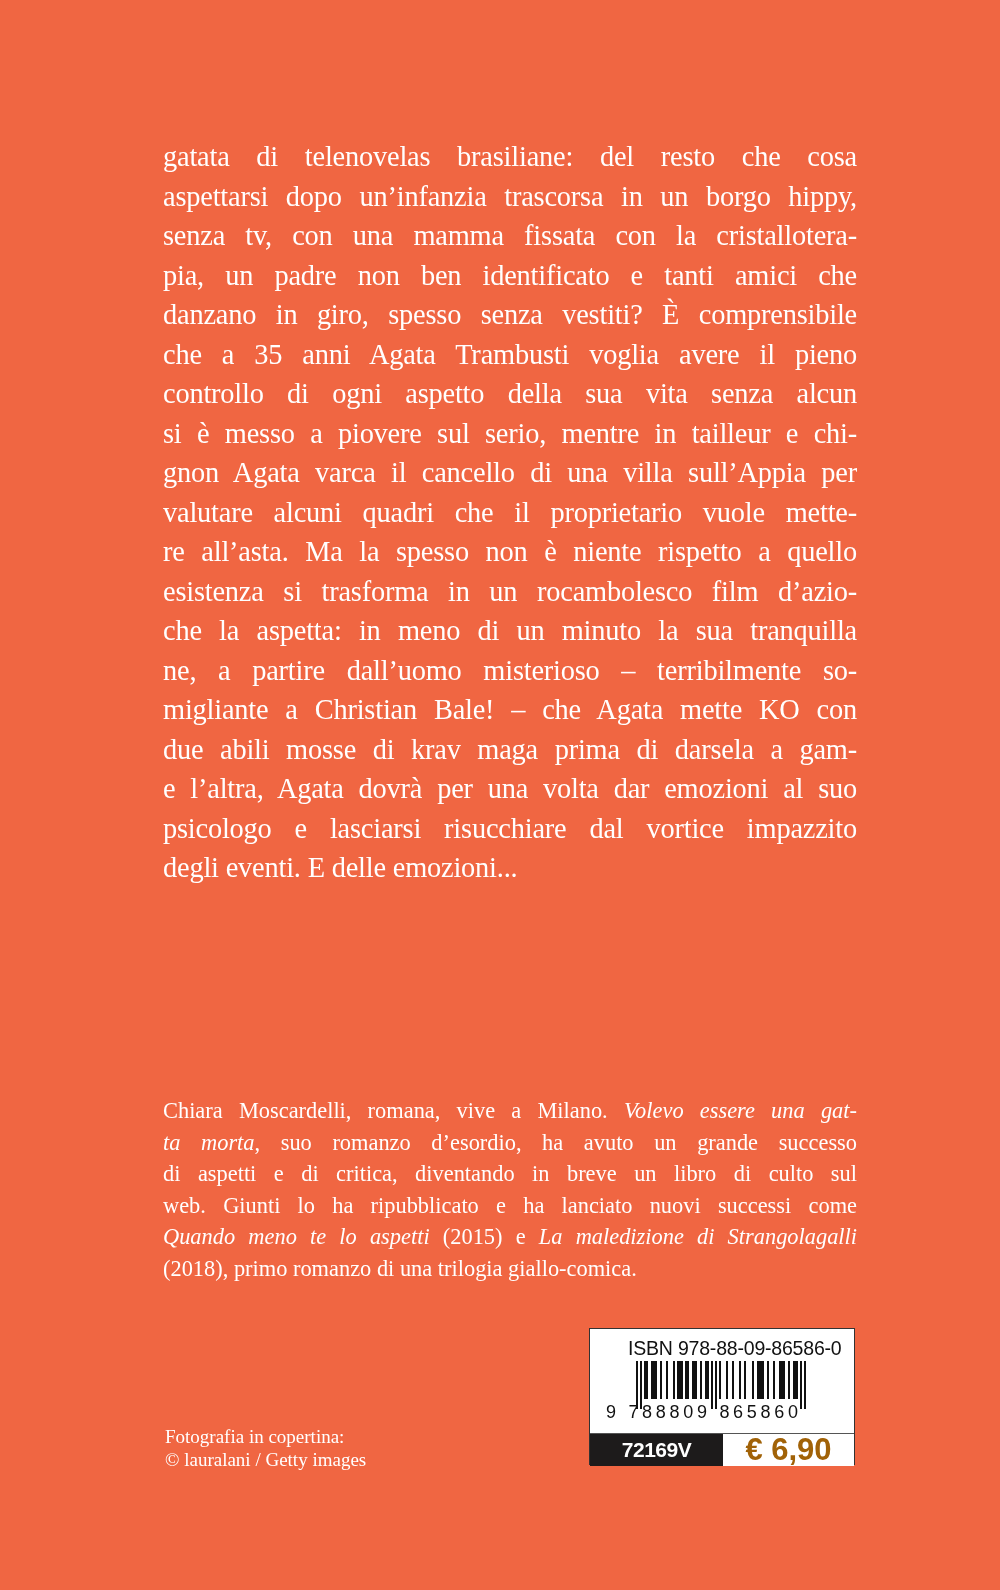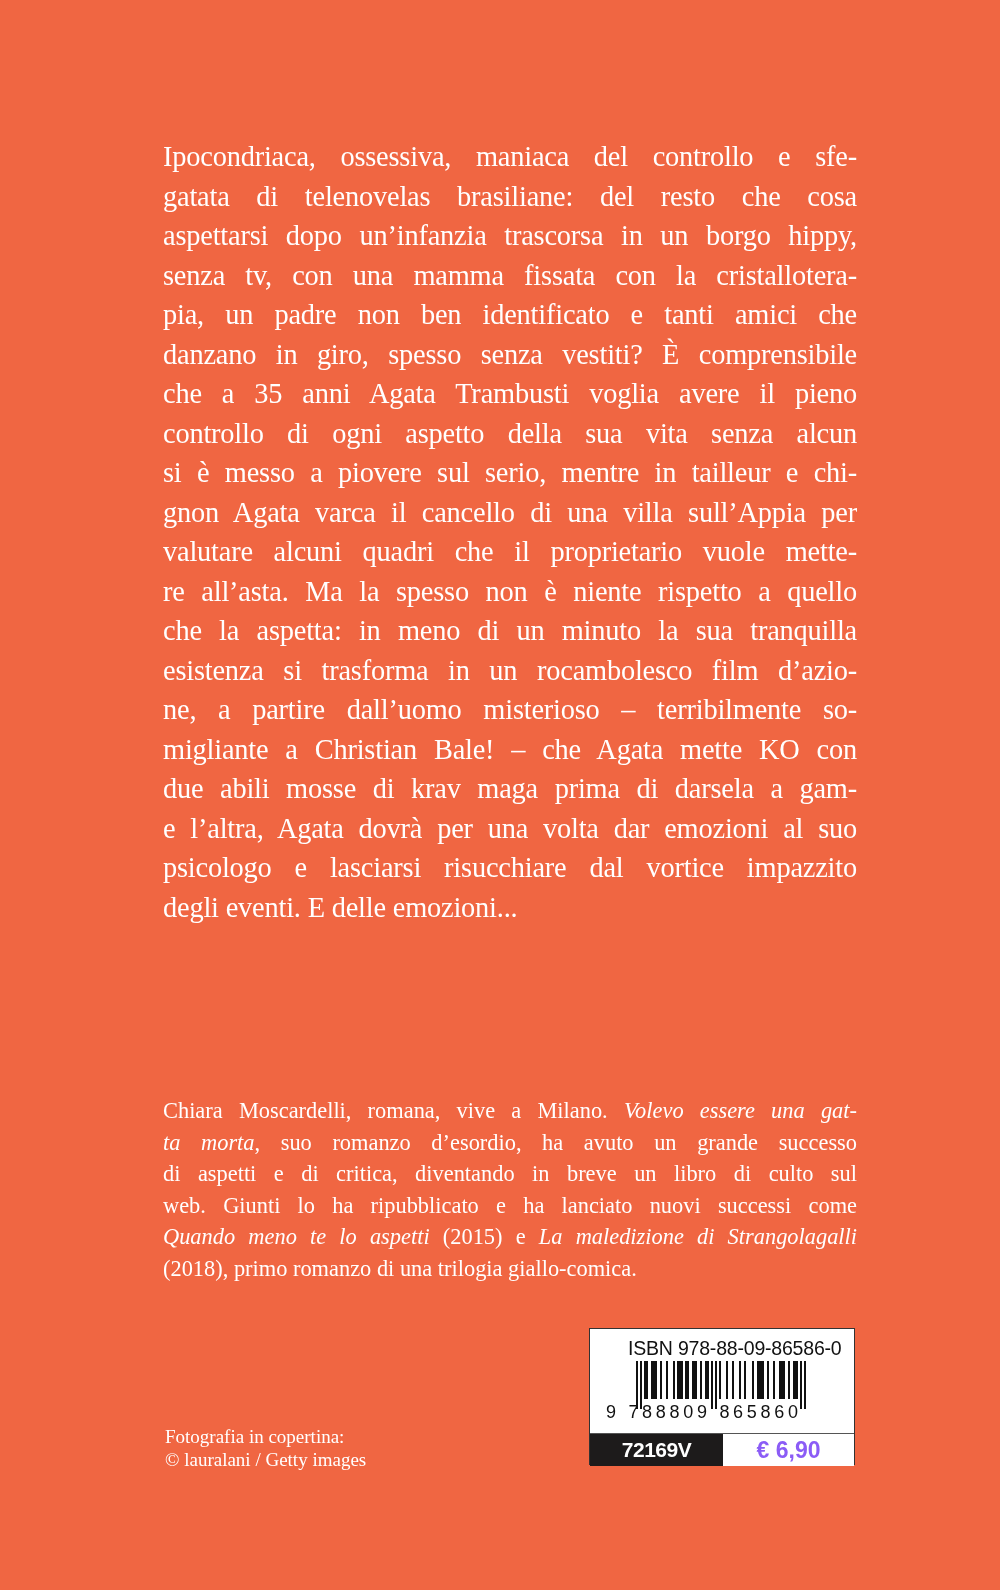--- a/index.html
+++ b/index.html
@@ -132,46 +132,45 @@
       font-weight: bold;
       font-size: 21px;
       display: flex;
       align-items: center;
       justify-content: center;
       letter-spacing: -0.5px;
     }
     .price-cell {
       flex: 1;
       background: #ffffff;
-      color: #8b5cf6;
+      color: #a16207;
       font-weight: bold;
-      font-size: 23px;
+      font-size: 31px;
       display: flex;
       align-items: center;
       justify-content: center;
     }
   </style>
 </head>
 <body>
 
 <div class="blurb">
-  <span class="line">Ipocondriaca, ossessiva, maniaca del controllo e sfe-</span>
   <span class="line">gatata di telenovelas brasiliane: del resto che cosa</span>
   <span class="line">aspettarsi dopo un’infanzia trascorsa in un borgo hippy,</span>
   <span class="line">senza tv, con una mamma fissata con la cristallotera-</span>
   <span class="line">pia, un padre non ben identificato e tanti amici che</span>
   <span class="line">danzano in giro, spesso senza vestiti? È comprensibile</span>
   <span class="line">che a 35 anni Agata Trambusti voglia avere il pieno</span>
   <span class="line">controllo di ogni aspetto della sua vita senza alcun</span>
   <span class="line">si è messo a piovere sul serio, mentre in tailleur e chi-</span>
   <span class="line">gnon Agata varca il cancello di una villa sull’Appia per</span>
   <span class="line">valutare alcuni quadri che il proprietario vuole mette-</span>
   <span class="line">re all’asta. Ma la spesso non è niente rispetto a quello</span>
+  <span class="line">esistenza si trasforma in un rocambolesco film d’azio-</span>
   <span class="line">che la aspetta: in meno di un minuto la sua tranquilla</span>
-  <span class="line">esistenza si trasforma in un rocambolesco film d’azio-</span>
   <span class="line">ne, a partire dall’uomo misterioso – terribilmente so-</span>
   <span class="line">migliante a Christian Bale! – che Agata mette KO con</span>
   <span class="line">due abili mosse di krav maga prima di darsela a gam-</span>
   <span class="line">e l’altra, Agata dovrà per una volta dar emozioni al suo</span>
   <span class="line">psicologo e lasciarsi risucchiare dal vortice impazzito</span>
   <span class="line last">degli eventi. E delle emozioni...</span>
 </div>
 
 <div class="bio">
   <span class="line"><span>Chiara Moscardelli, romana, vive a Milano. </span><i>Volevo essere una gat-</i></span>

